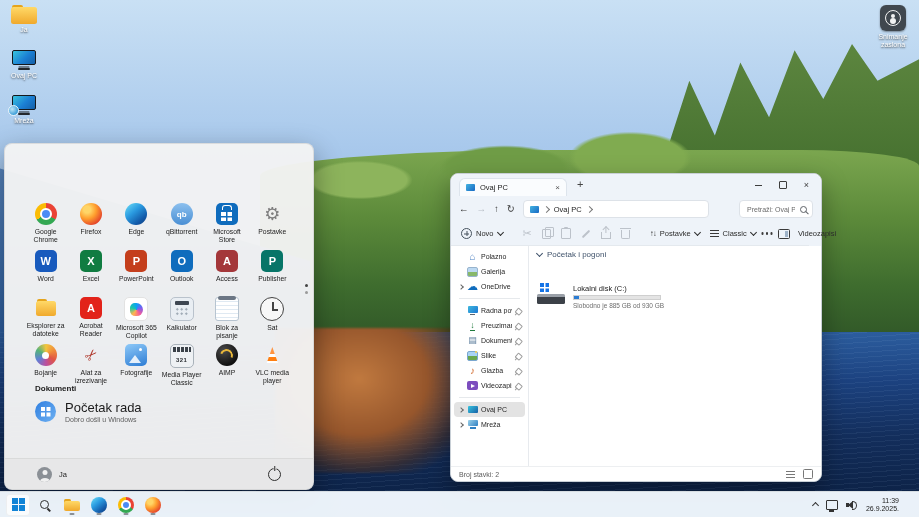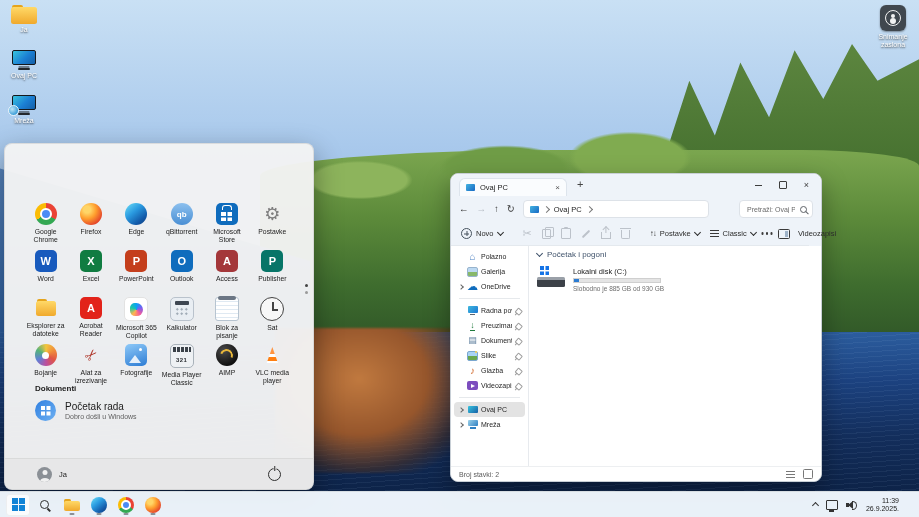--- a/index.html
+++ b/index.html
@@ -60,21 +60,21 @@
   .cv-u{transform:rotate(-135deg);margin-top:2px;}
   .sm-grid{position:absolute;left:18px;right:18px;top:57px;display:grid;grid-template-columns:repeat(6,1fr);row-gap:4px;}
   .pin-app{display:flex;flex-direction:column;align-items:center;gap:3px;height:41px;padding-top:2px;border-radius:4px;}
   .pin-label{font-size:6.8px;line-height:7.5px;text-align:center;color:#1b1b1b;max-width:45px;}
   .sm-dots{position:absolute;right:5px;top:140px;display:flex;flex-direction:column;gap:4px;align-items:center;}
   .sm-dots i{width:3px;height:3px;border-radius:50%;background:#9a9a9a;}
   .sm-dots i.cur{background:#444;}
   .sm-reco-item{position:absolute;left:30px;top:256px;display:flex;align-items:center;gap:9px;width:200px;border-radius:4px;}
   .get-started-icon{position:relative;width:21px;height:21px;border-radius:50%;background:linear-gradient(135deg,#2f7fe0,#6fb1f2);flex:0 0 21px;}
   .get-started-icon::after{content:"";position:absolute;left:50%;top:50%;width:4px;height:4px;background:#fff;box-shadow:5.5px 0 0 #fff,0 5.5px 0 #fff,5.5px 5.5px 0 #fff;transform:translate(-5px,-5px);}
-  .reco-title{font-size:10px;color:#1b1b1b;}
+  .reco-title{font-size:13px;color:#1b1b1b;}
   .reco-sub{font-size:7px;color:#5f5f5f;margin-top:1px;}
   .sm-bottom{position:absolute;left:0;right:0;bottom:0;height:30px;background:rgba(230,230,230,.8);border-top:1px solid rgba(0,0,0,.06);border-radius:0 0 8px 8px;display:flex;align-items:center;justify-content:space-between;padding:0 32px;}
   .user-chip{display:flex;align-items:center;gap:7px;}
   .avatar{position:relative;width:15px;height:15px;border-radius:50%;background:#8b9096;overflow:hidden;}
   .avatar::before{content:"";position:absolute;left:50%;top:3px;transform:translateX(-50%);width:5px;height:5px;border-radius:50%;background:#f1f1f1;}
   .avatar::after{content:"";position:absolute;left:50%;bottom:-2px;transform:translateX(-50%);width:10px;height:6px;border-radius:50% 50% 0 0;background:#f1f1f1;}
   .user-name{font-size:7.5px;color:#1b1b1b;}
   .power{position:relative;width:11px;height:11px;border:1.3px solid #2f2f2f;border-radius:50%;}
   .power::before{content:"";position:absolute;top:-3px;left:50%;transform:translateX(-50%);width:3px;height:3px;background:rgba(230,230,230,1);}
   .power::after{content:"";position:absolute;top:-3px;left:50%;transform:translateX(-50%);width:1.5px;height:5px;background:#2f2f2f;}
@@ -195,21 +195,21 @@
   .nvi-videos{background:#7c4dbe;border-radius:2px;width:9px;height:9px;}
   .nvi-videos::after{content:"";border-left:4px solid #fff;border-top:2.5px solid transparent;border-bottom:2.5px solid transparent;margin-left:1px;}
   .nvi-thispc::before{content:"";width:10px;height:7px;background:linear-gradient(135deg,#38c4de,#155fa6);border-radius:1px;}
   .nvi-network{flex-direction:column;}
   .nvi-network::before{content:"";width:10px;height:6px;background:linear-gradient(135deg,#9fd3ea,#2f80c3);border-radius:1px;}
   .nvi-network::after{content:"";width:6px;height:2px;background:#2f80c3;margin-top:1px;}
   .ex-main{flex:1;padding:4px 8px;box-sizing:border-box;position:relative;}
   .sect-head{display:flex;align-items:center;gap:5px;color:#40536b;}
   .sect-head .cv{color:#40536b;}
   .sect-head .t{font-size:8px;}
-  .drives{display:flex;gap:26px;margin-top:7px;}
+  .drives{display:flex;gap:26px;margin-top:24px;}
   .drive{display:flex;gap:6px;align-items:flex-start;}
   .drive-hdd{position:relative;width:30px;height:22px;flex:0 0 30px;}
   .hdd-logo{position:absolute;top:0;left:3px;width:9px;height:9px;background-color:#1473e6;background-image:linear-gradient(#fff,#fff),linear-gradient(#fff,#fff);background-size:1.5px 100%,100% 1.5px;background-position:center;background-repeat:no-repeat;}
   .hdd-body{position:absolute;left:0;bottom:1px;width:28px;height:10px;border-radius:1.5px;background:linear-gradient(180deg,#9aa0a8 0 35%,#3c4148 35% 100%);}
   .drive-dvd{position:relative;width:28px;height:22px;flex:0 0 28px;}
   .dvd-body{position:absolute;left:0;bottom:2px;width:26px;height:9px;border-radius:1.5px;background:linear-gradient(180deg,#aab0b8,#2e3238);}
   .dvd-disc{position:absolute;top:1px;left:3px;width:12px;height:12px;border-radius:50%;background:radial-gradient(circle,#fff 0 15%,#cfd6de 16% 55%,#aeb6bf 56% 100%);border:1px solid #9aa1a9;}
   .drive-info{display:flex;flex-direction:column;gap:2px;padding-top:1px;}
   .drive-name{font-size:7.5px;color:#1b1b1b;white-space:nowrap;}
   .usage{width:88px;height:5px;background:#e4e4e4;border:1px solid #cfcfcf;box-sizing:border-box;}

